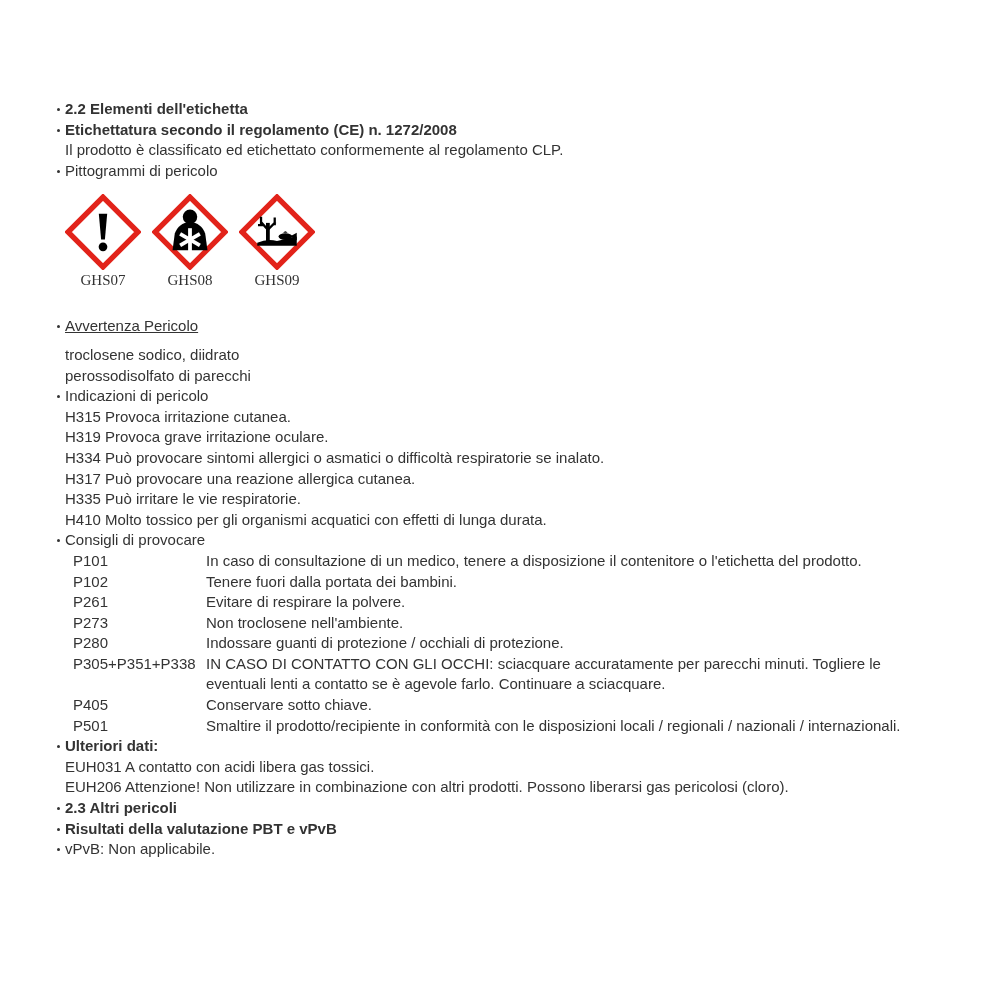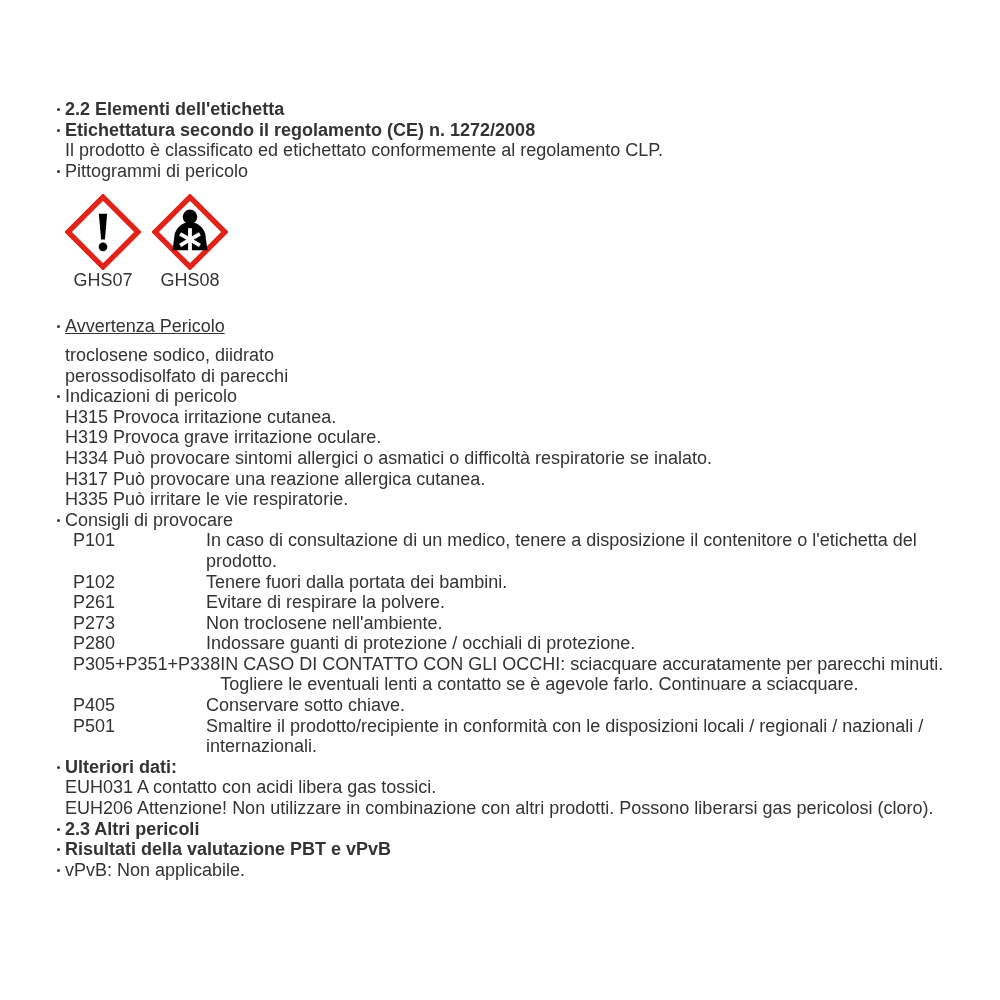--- a/index.html
+++ b/index.html
@@ -10,21 +10,21 @@
     background: #ffffff;
     font-family: "Liberation Sans", sans-serif;
     color: #333333;
     overflow: hidden;
   }
   .page {
     position: absolute;
     left: 57px;
     top: 99px;
     width: 888px;
-    font-size: 18px;
+    font-size: 15px;
     line-height: 20.6px;
   }
   .line {
     position: relative;
     padding-left: 8px;
   }
   .bulleted::before {
     content: "";
     position: absolute;
     left: 0;
@@ -36,21 +36,21 @@
   }
   .bold { font-weight: bold; }
 
   .pictos {
     display: flex;
     gap: 11px;
     margin: 13px 0 26px 8px;
   }
   .picto { width: 76px; text-align: center; }
   .picto svg { width: 76px; height: 76px; display: block; }
-  .picto-label { line-height: 20px; }
+  .picto-label { line-height: 20px; font-family: Liberation Serif, serif; }
 
   .signal { margin-bottom: 8px; text-decoration: underline; }
 
   .prow { display: flex; padding-left: 8px; margin-left: 8px; }
   .pcode { flex: 0 0 133px; }
   .ptext { flex: 1; }
 </style>
 </head>
 <body>
 
@@ -79,34 +79,49 @@
         <path d="M50,37 C40,37 33,44 30,52 L27,74 L73,74 L70,52 C67,44 60,37 50,37 Z" fill="#000000"></path>
         <g stroke="#ffffff" stroke-width="5">
           <line x1="50" y1="45" x2="50" y2="75"></line>
           <line x1="37" y1="52.5" x2="63" y2="67.5"></line>
           <line x1="37" y1="67.5" x2="63" y2="52.5"></line>
         </g>
       </svg>
       <div class="picto-label">GHS08</div>
     </div>
 
+    <div class="picto">
+      <svg viewBox="0 0 100 100">
+        <polygon points="50,4 96,50 50,96 4,50" fill="#ffffff" stroke="#e2231a" stroke-width="7" stroke-linejoin="miter"></polygon>
+        <g stroke="#000000" fill="none">
+          <path d="M38,62 L38,38" stroke-width="5"></path>
+          <path d="M38,47 L29,37 M29,41 L29,30 M38,47 L48,37 M47,41 L47,31 M33,41 L25,41" stroke-width="3"></path>
+        </g>
+        <path d="M24,68 L24,64 Q38,58 50,62 L76,56 L76,68 Z" fill="#000000"></path>
+        <ellipse cx="61" cy="56" rx="9" ry="4.5" fill="#000000"></ellipse>
+        <polygon points="67,56 76,51 76,61" fill="#000000"></polygon>
+        <path d="M58,51 Q61,47 64,51" fill="#000000"></path>
+      </svg>
+      <div class="picto-label">GHS09</div>
+    </div>
 
   </div>
 
   <div class="line bulleted signal">Avvertenza Pericolo</div>
 
   <div class="line">troclosene sodico, diidrato</div>
   <div class="line">perossodisolfato di parecchi</div>
 
   <div class="line bulleted">Indicazioni di pericolo</div>
   <div class="line"><span>H315</span> <span>Provoca irritazione cutanea.</span></div>
   <div class="line"><span>H319</span> <span>Provoca grave irritazione oculare.</span></div>
   <div class="line"><span>H334</span> <span>Può provocare sintomi allergici o asmatici o difficoltà respiratorie se inalato.</span></div>
   <div class="line"><span>H317</span> <span>Può provocare una reazione allergica cutanea.</span></div>
   <div class="line"><span>H335</span> <span>Può irritare le vie respiratorie.</span></div>
+  <div class="line"><span>H410</span> <span>Molto tossico per gli organismi acquatici con effetti di lunga durata.</span></div>
 
   <div class="line bulleted">Consigli di provocare</div>
   <div class="prow">
       <span class="pcode">P101</span>
       <span class="ptext">In caso di consultazione di un medico, tenere a disposizione il contenitore o l'etichetta del prodotto.</span>
     </div>
   <div class="prow">
       <span class="pcode">P102</span>
       <span class="ptext">Tenere fuori dalla portata dei bambini.</span>
     </div>

